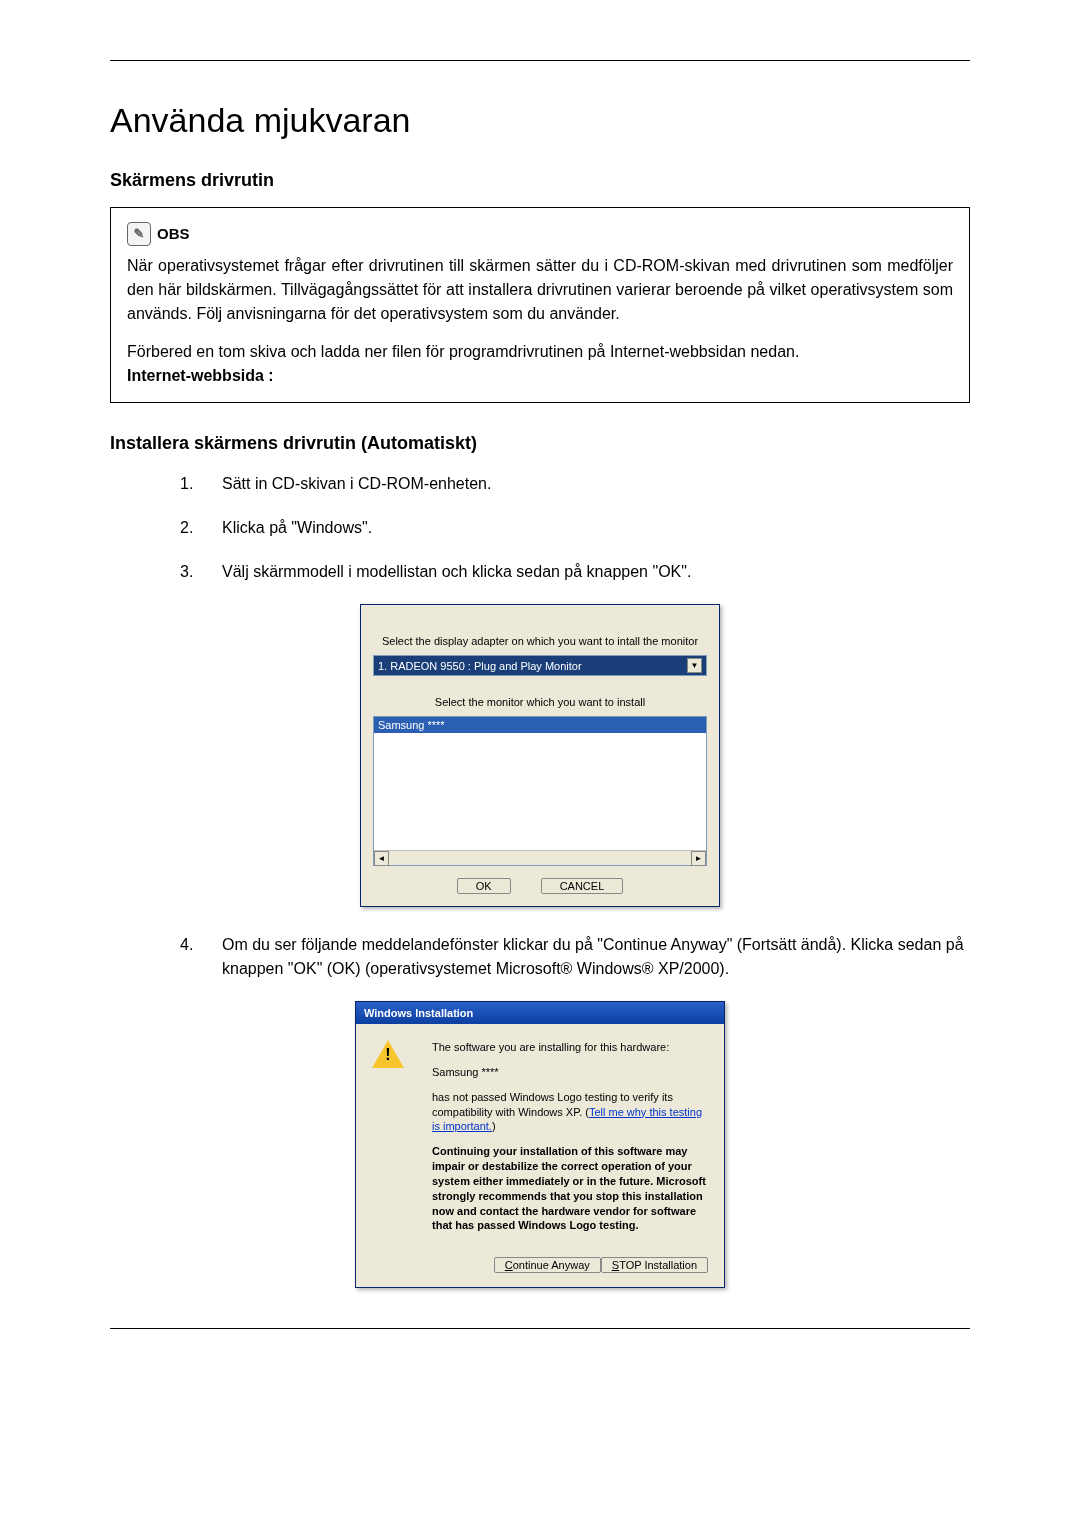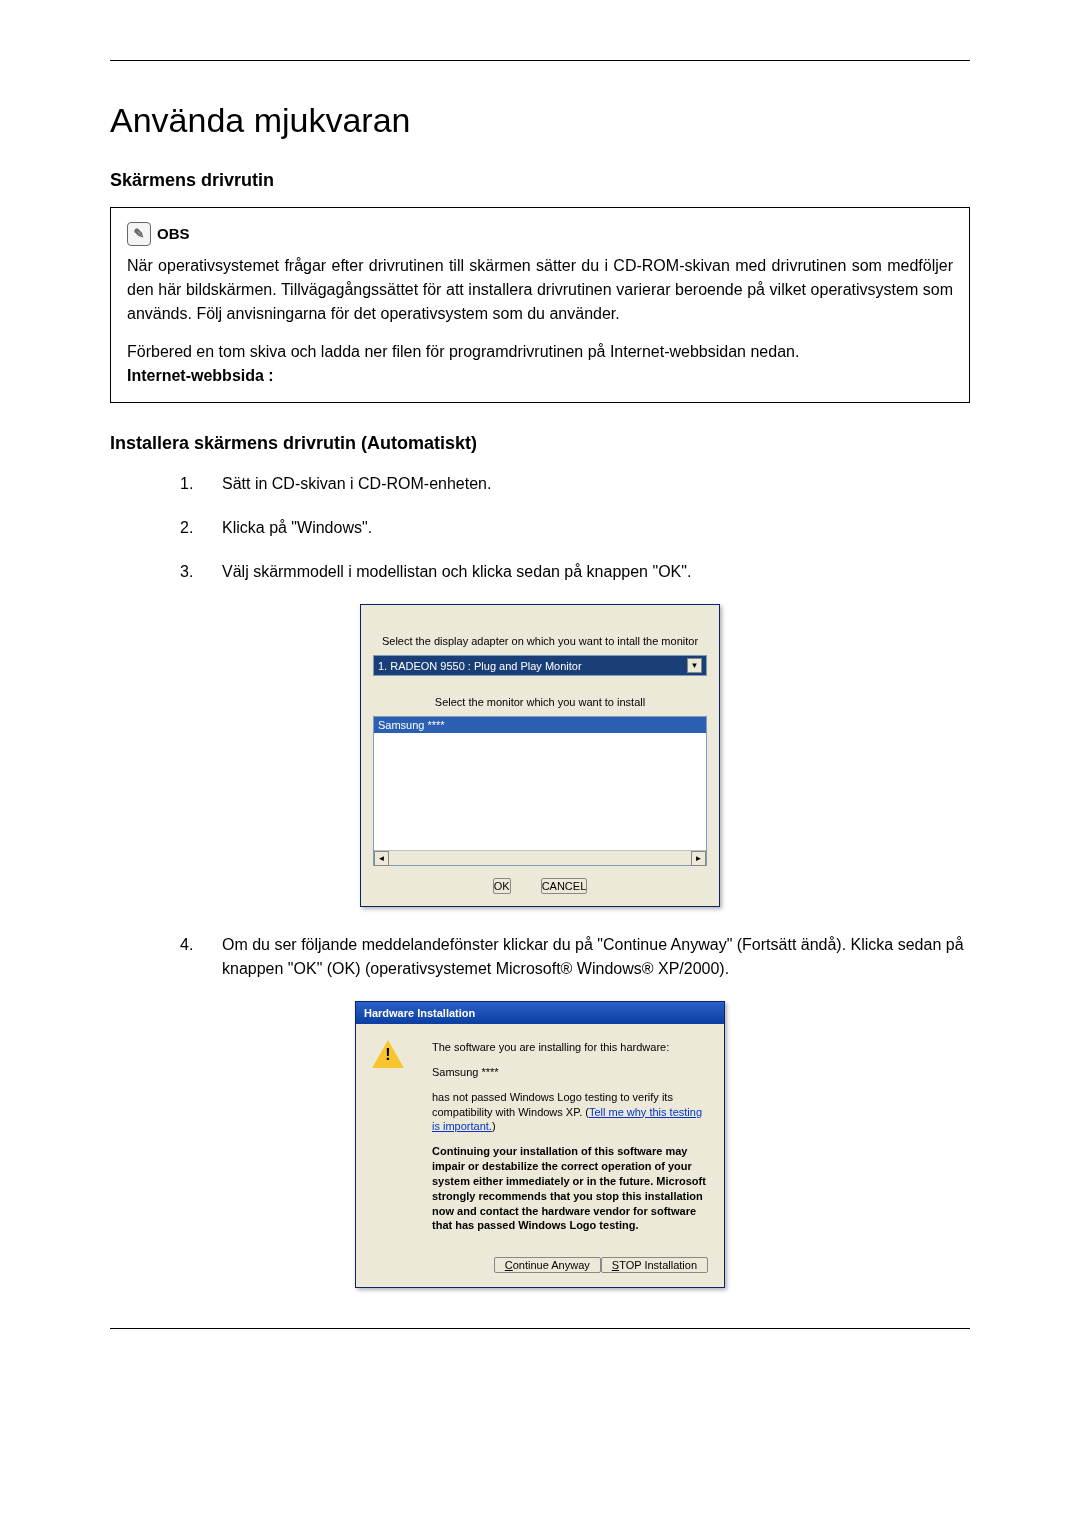--- a/index.html
+++ b/index.html
@@ -148,21 +148,21 @@
     display: flex; align-items: center; justify-content: center;
     font-size: 8px;
   }
   .dlg1 .buttons {
     display: flex; justify-content: center; gap: 30px;
     margin-top: 12px;
   }
   .dlg1 .buttons button, .dlg2 .buttons button {
     font-family: Tahoma, Arial, sans-serif;
     font-size: 11px;
-    padding: 1px 0;
+    padding: 1px 18px;
     background: #ece9d8;
     border: 1px solid #888;
     border-radius: 2px;
   }
   
   .dlg2 {
     width: 370px;
     background: #ece9d8;
     border: 1px solid #0a246a;
     box-shadow: 2px 2px 4px rgba(0,0,0,.3);
@@ -277,21 +277,21 @@
 <ol class="steps">
   <li>
     <span class="num">4.</span>
     <span>Om du ser följande meddelandefönster klickar du på "Continue Anyway" (Fortsätt ändå). Klicka sedan på knappen "OK" (OK) (operativsystemet Microsoft® Windows® XP/2000).</span>
   </li>
 </ol>
 
 <div class="screenshot-wrap">
   <div class="dlg2">
     <div class="titlebar">
-      <span>Hardware Installation</span>
+      <span>Windows Installation</span>
     </div>
     <div class="body">
       <div class="warn-icon"></div>
       <div class="msg">
         <p>The software you are installing for this hardware:</p>
         <p>Samsung ****</p>
         <p>
           <span>has not passed Windows Logo testing to verify its compatibility with Windows XP. (</span><span class="link">Tell me why this testing is important.</span><span>)</span>
         </p>
         <p class="bold">Continuing your installation of this software may impair or destabilize the correct operation of your system either immediately or in the future. Microsoft strongly recommends that you stop this installation now and contact the hardware vendor for software that has passed Windows Logo testing.</p>

